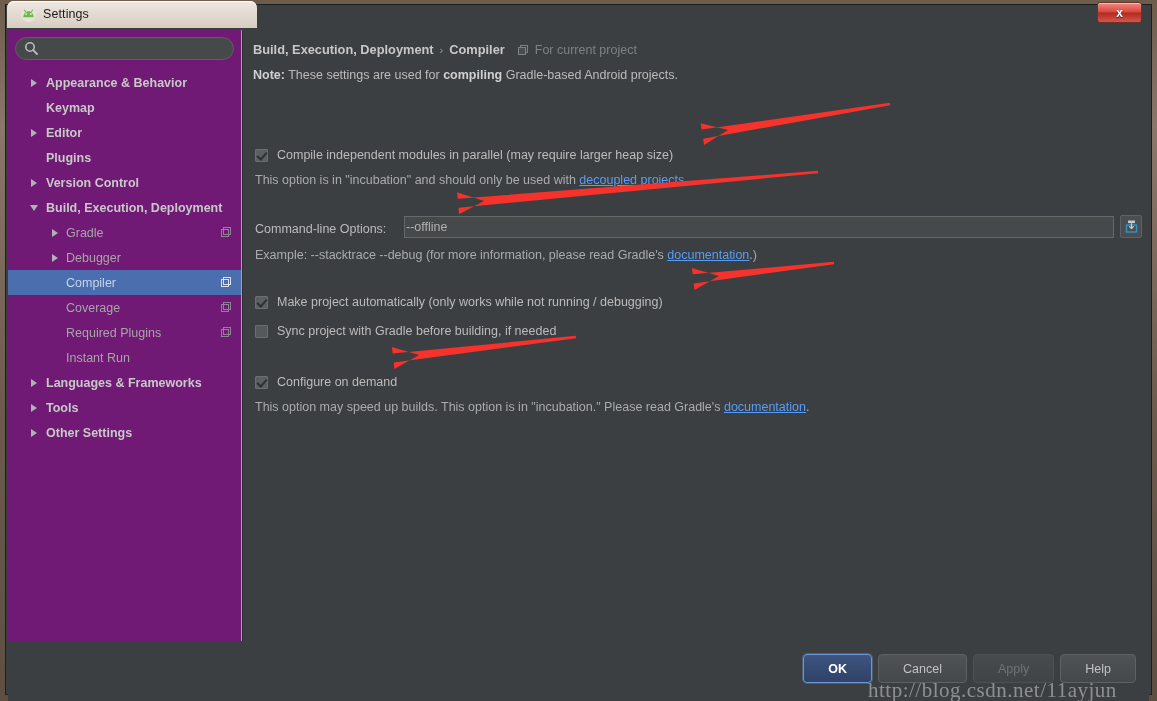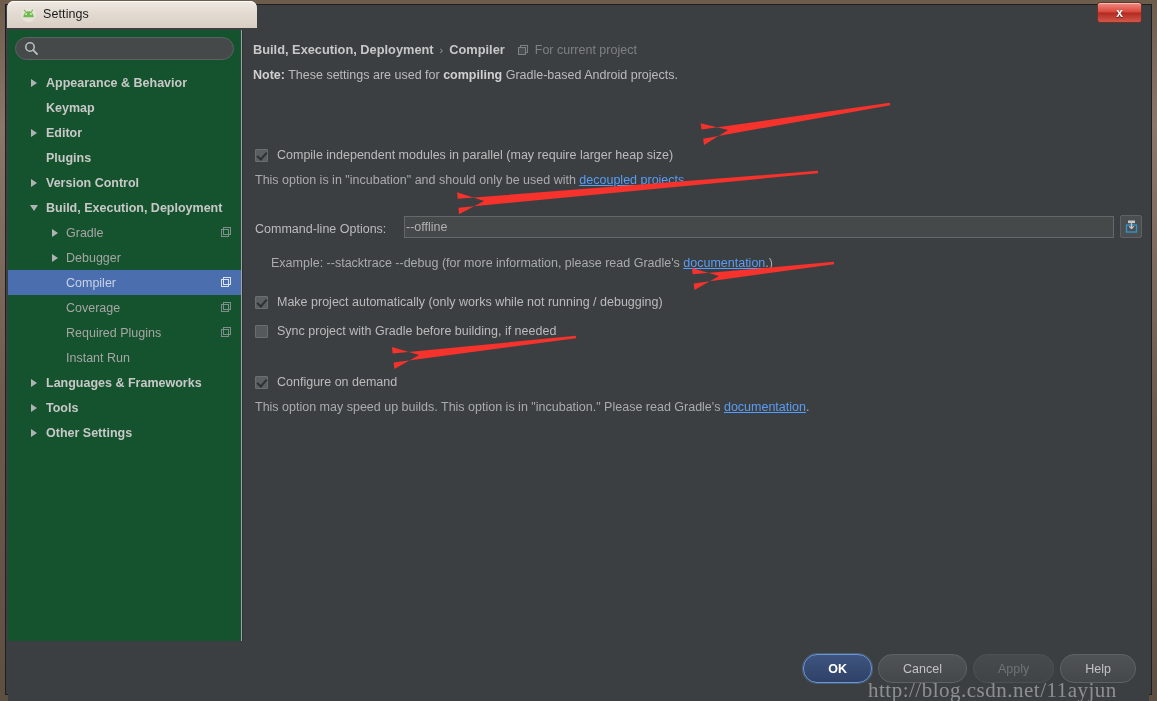--- a/index.html
+++ b/index.html
@@ -93,21 +93,21 @@
     height: calc(100% - 23px);
     background: #3c3f41;
   }
 
   
   #left-panel {
     position: absolute;
     left: 2px; top: 2px;
     width: 233px;
     height: 611px;
-    background: #14532d;
+    background: #701a75;
     border-right: 2px solid #a3a3a3;
   }
   #search-wrap {
     position: absolute;
     left: 7px; top: 7px;
     width: 219px; height: 23px;
   }
   #search-input {
     width: 100%; height: 100%;
     box-sizing: border-box;
@@ -296,21 +296,21 @@
     right: 13px; top: 10px;
     display: flex;
     align-items: center;
     gap: 6px;
   }
   .dlg-btn {
     min-width: 62px;
     height: 29px;
     box-sizing: border-box;
     padding: 0 24px;
-    border-radius: 14px;
+    border-radius: 4px;
     border: 1px solid #5e6264;
     background: linear-gradient(180deg, #4f5355 0%, #44484a 100%);
     color: #c2c2c2;
     font-family: "Liberation Sans", sans-serif;
     font-size: 12.5px;
     cursor: pointer;
     outline: none;
   }
   .dlg-btn.default {
     background: linear-gradient(180deg, #3e5580 0%, #2f4166 100%);
@@ -506,21 +506,21 @@
 
         <div id="cmd-label">Command-line Options:</div>
         <input id="cmd-field" type="text" value="--offline" style="">
         <div id="cmd-expand">
           <svg width="15" height="15" viewBox="0 0 15 15">
             <rect x="4" y="1.5" width="7" height="2.6" fill="#c6c8ca"></rect>
             <rect x="2.5" y="6" width="10" height="7" fill="none" stroke="#3592c4" stroke-width="1.4"></rect>
             <path d="M7.5 4.6 L7.5 9.2 M5.6 7.6 L7.5 9.6 L9.4 7.6" fill="none" stroke="#c6c8ca" stroke-width="1.3" stroke-linecap="round" stroke-linejoin="round"></path>
           </svg>
         </div>
-        <div class="row desc" style="top:226px;margin-left:16px;">
+        <div class="row desc" style="top:218px;">
           <span>Example: --stacktrace --debug (for more information, please read Gradle's </span><a class="link">documentation</a><span>.)</span>
         </div>
 
         <div class="row cb-row" style="top:265px;">
           <span class="checkbox checked"></span>
           <span class="cb-label">Make project automatically (only works while not running / debugging)</span>
         </div>
         <div class="row cb-row" style="top:294px;">
           <span class="checkbox unchecked"></span>
           <span class="cb-label">Sync project with Gradle before building, if needed</span>

